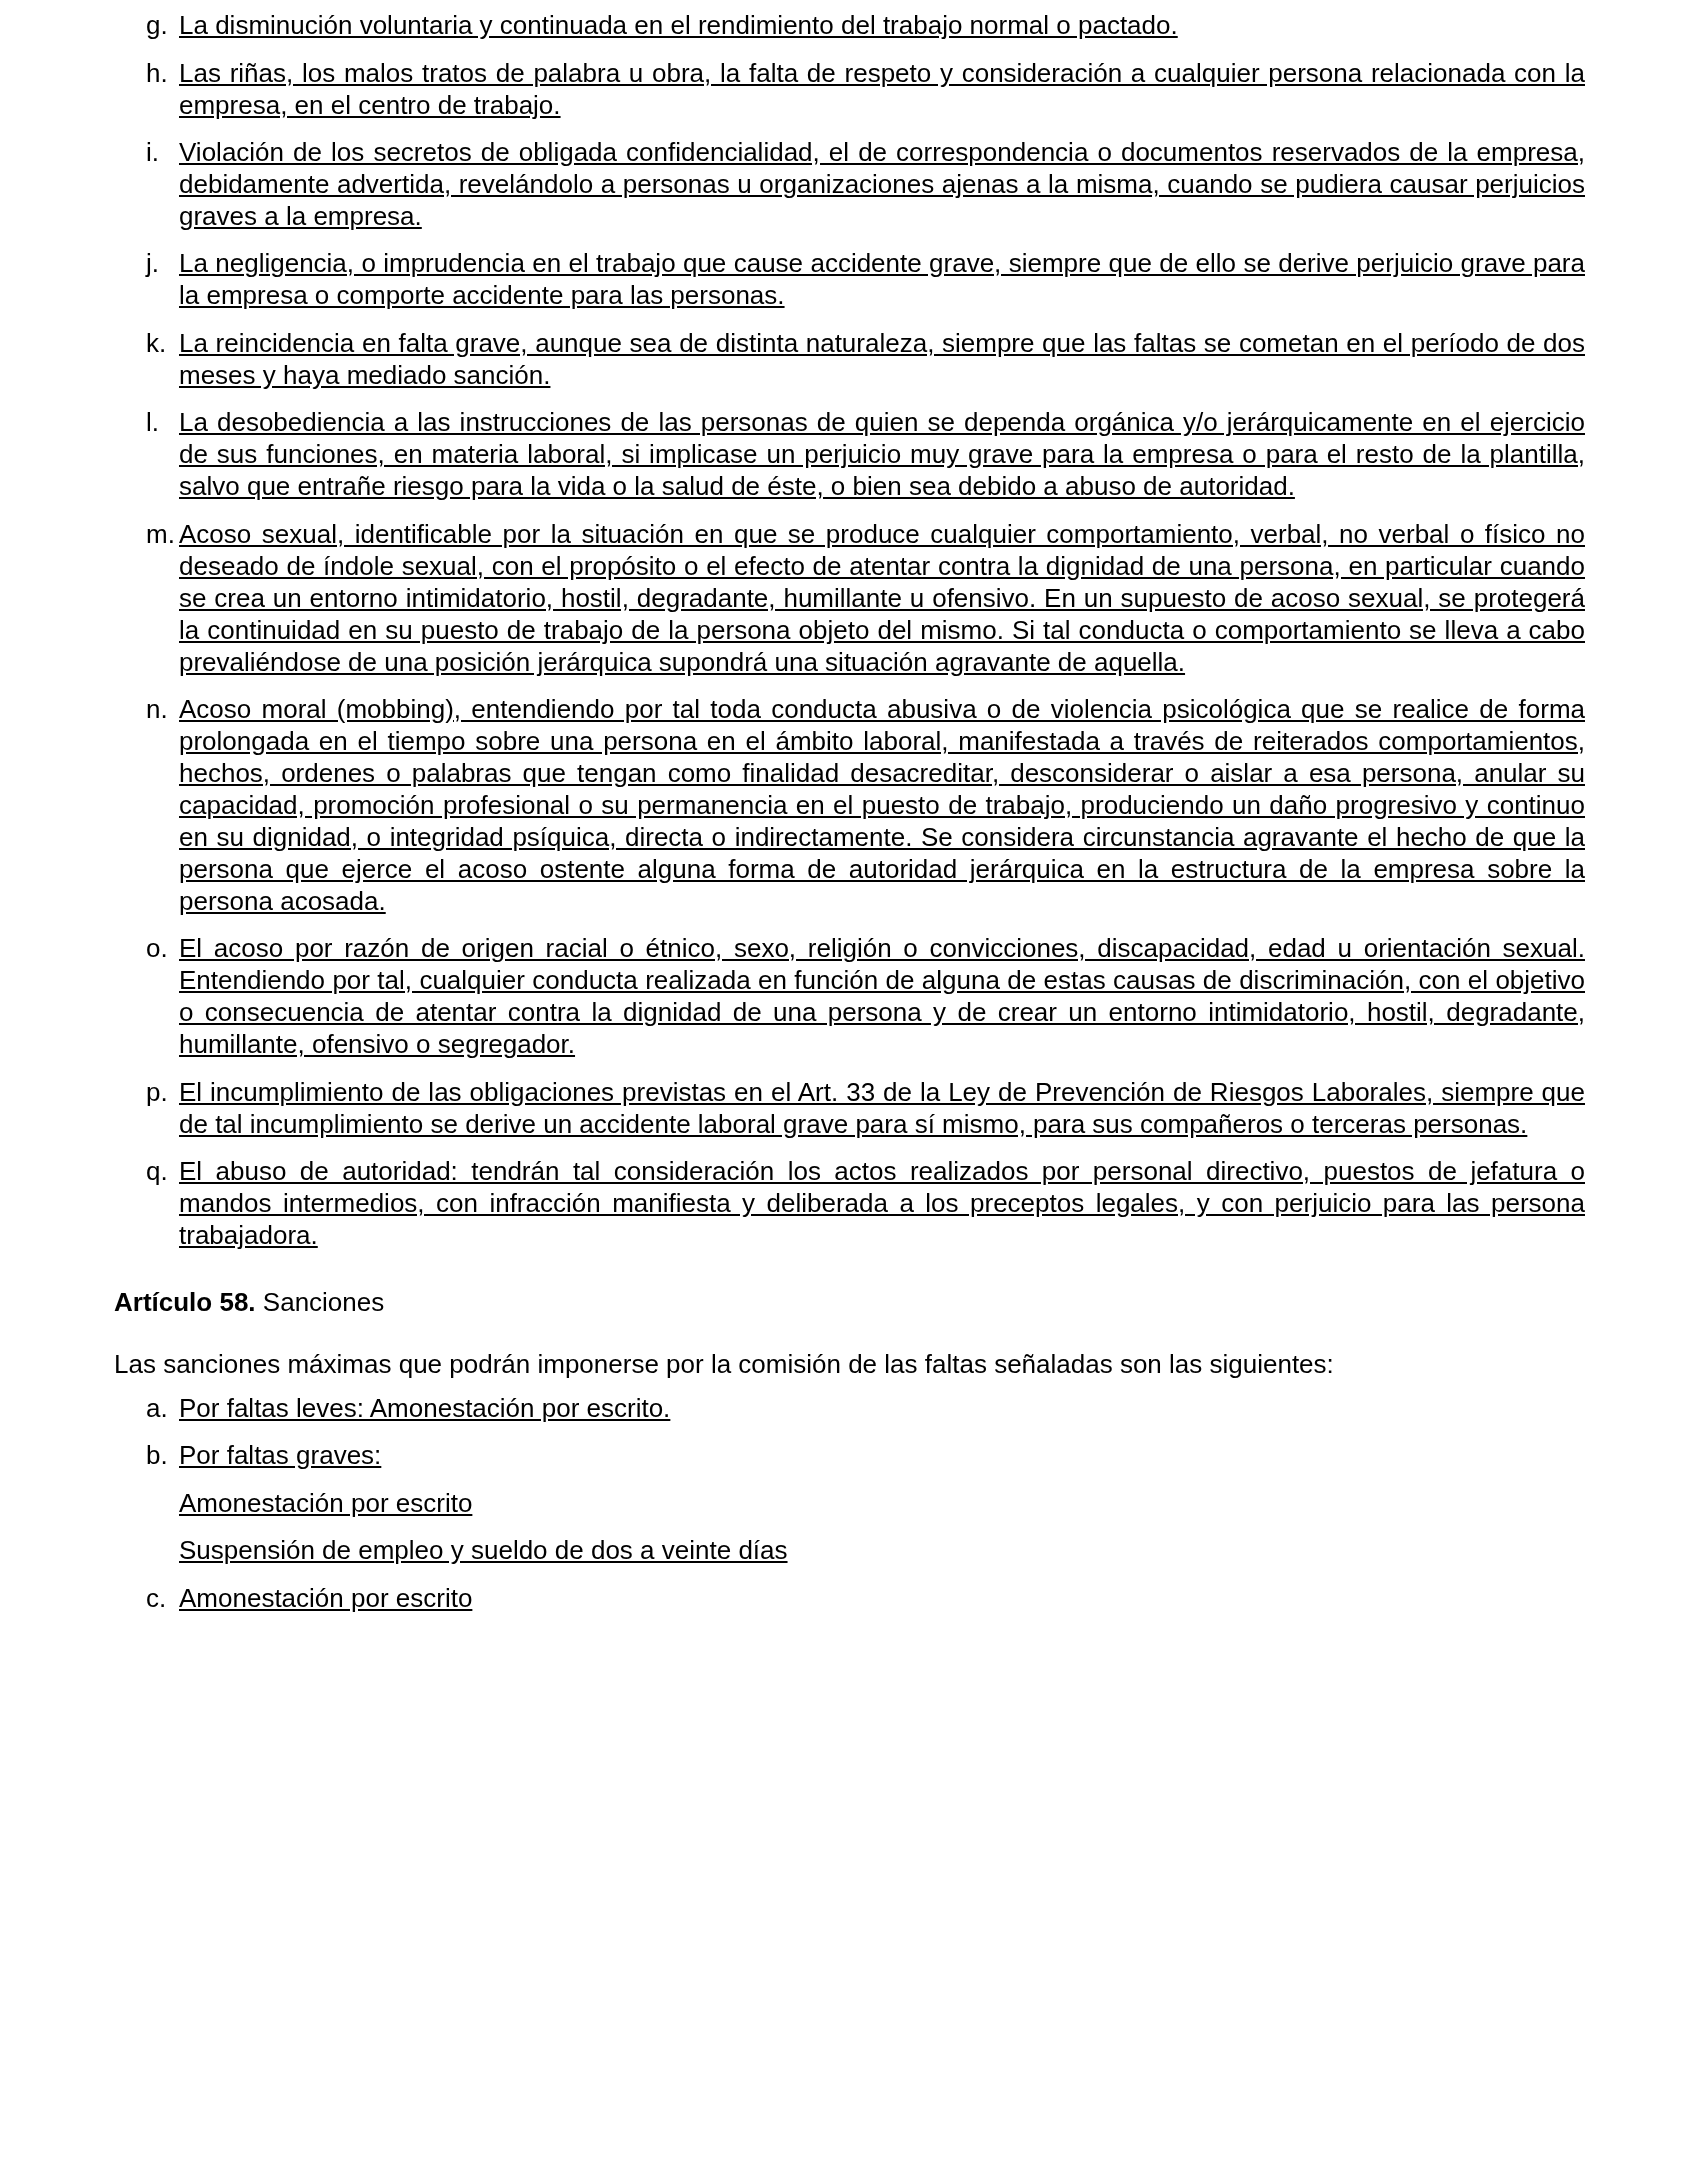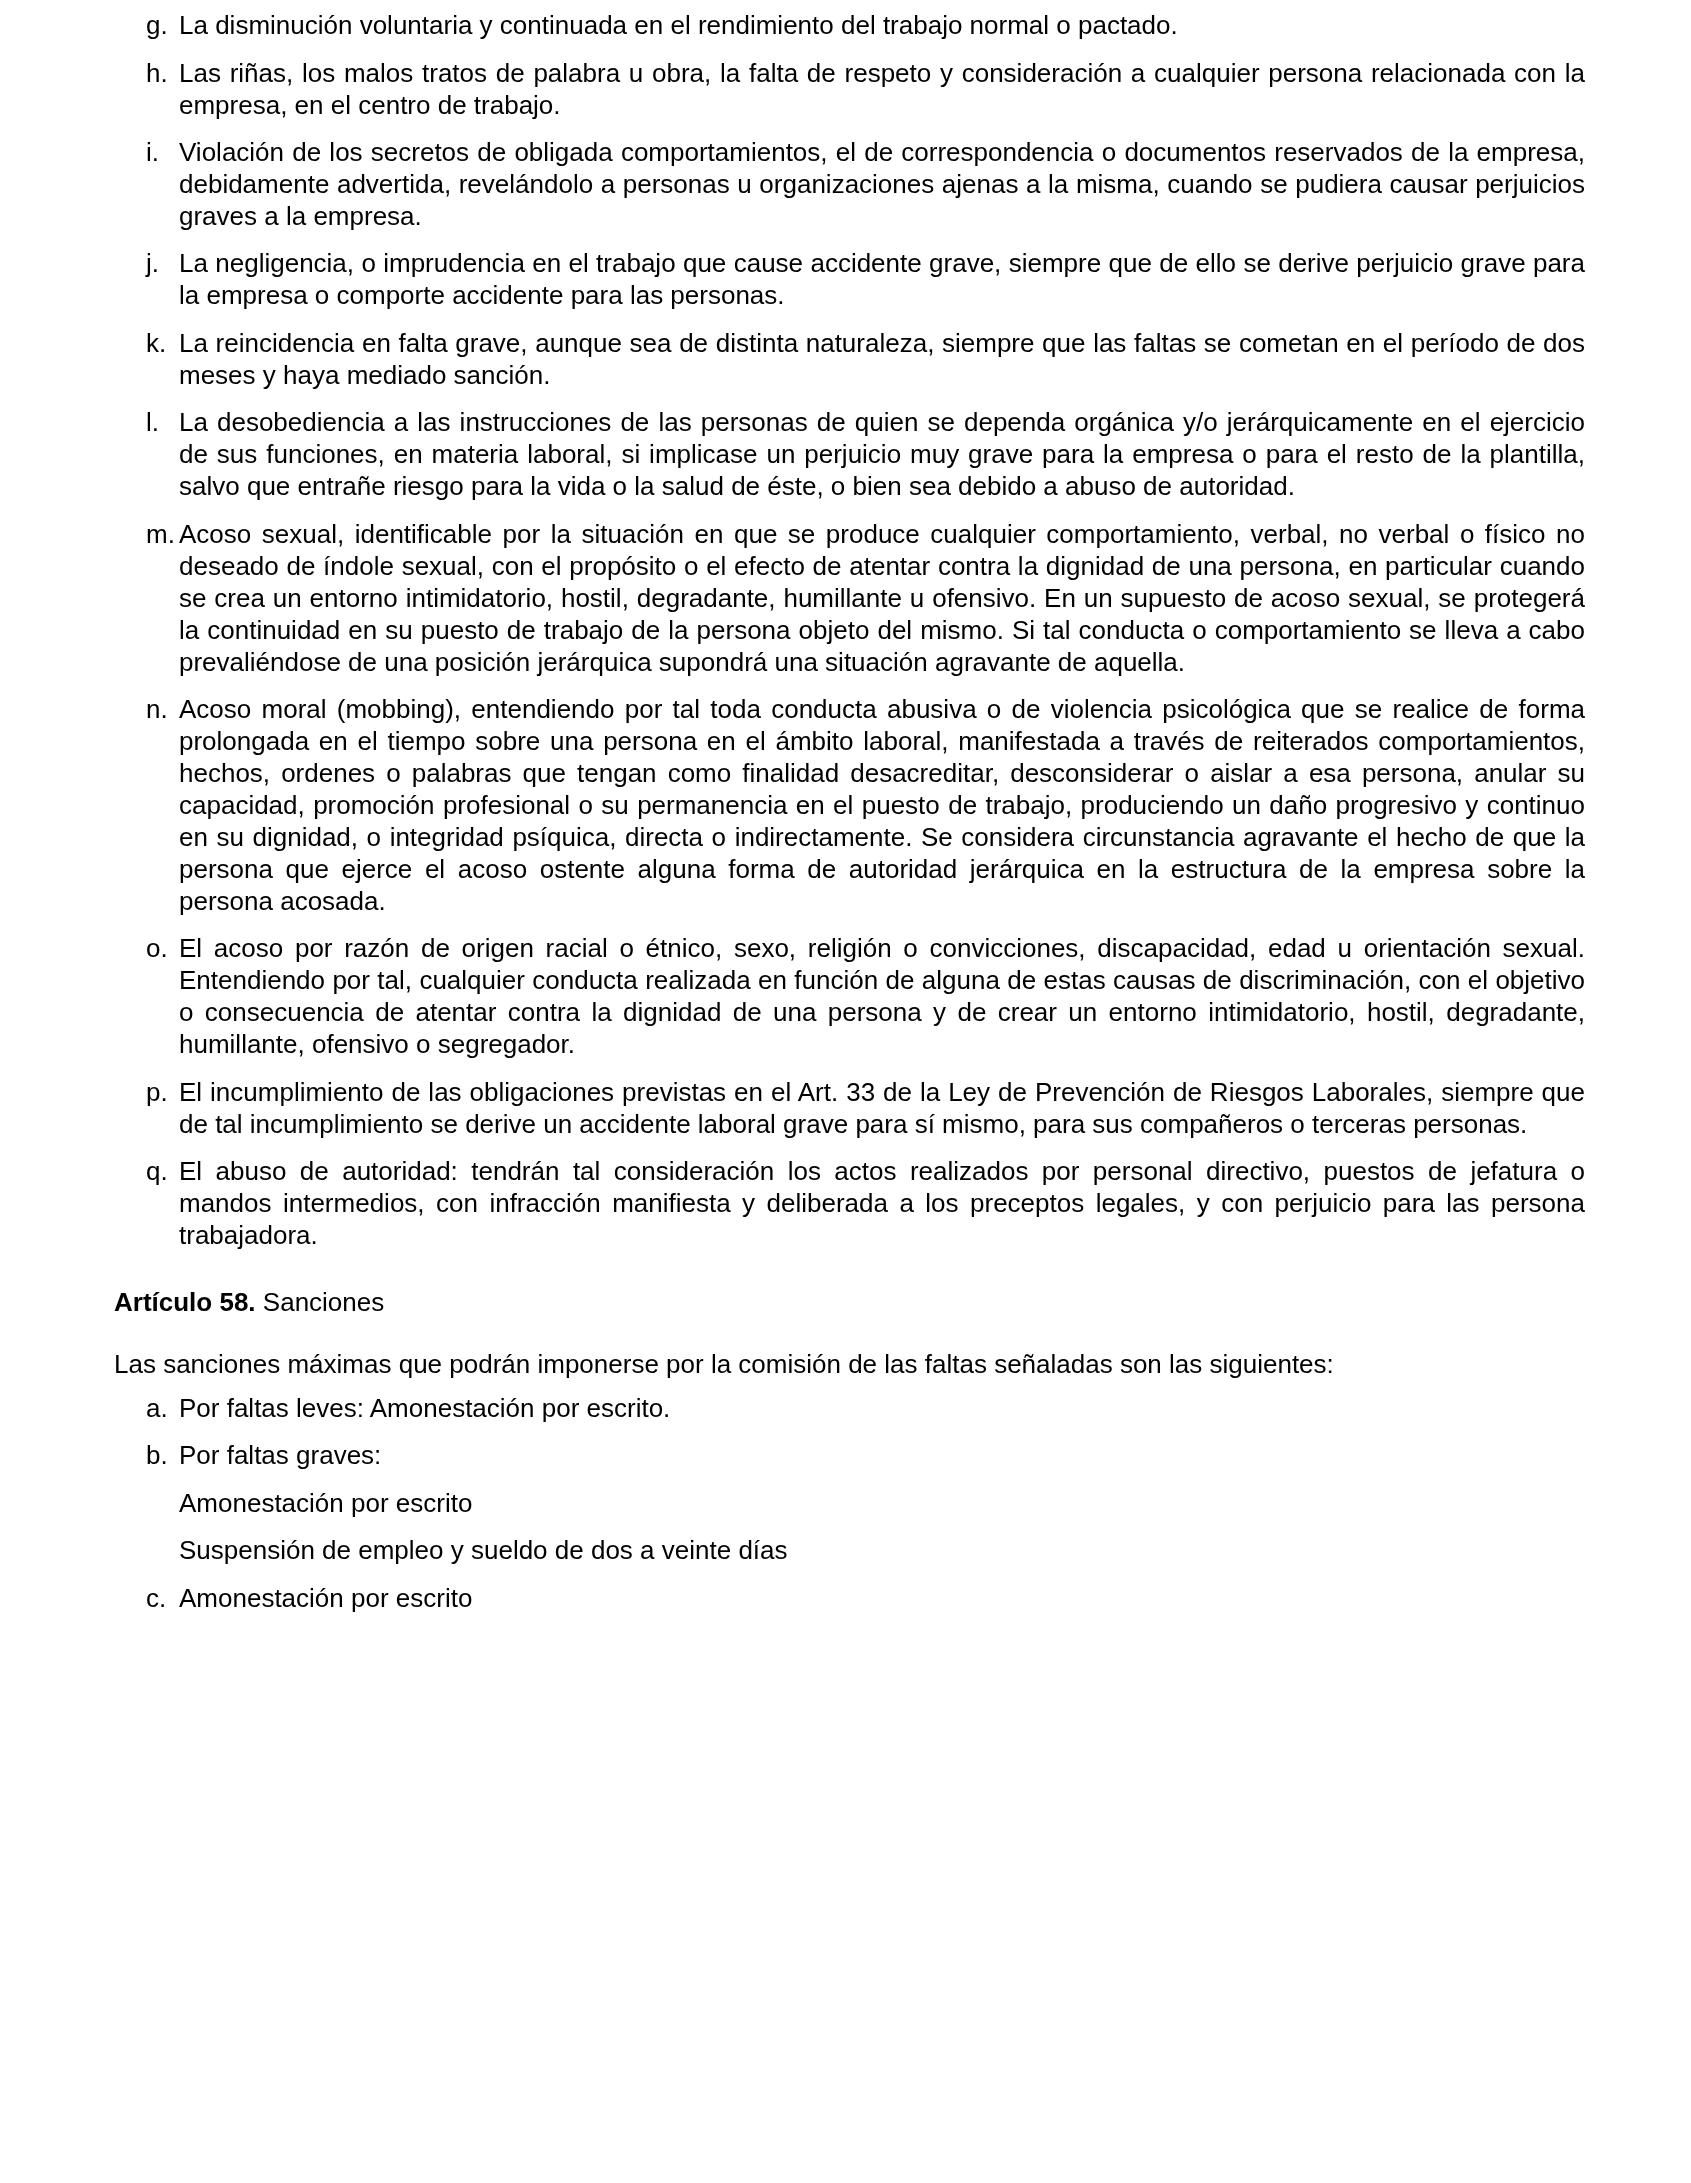--- a/index.html
+++ b/index.html
@@ -34,20 +34,21 @@
     position: absolute;
     left: 32px;
     top: 0;
     font-size: 26px;
     line-height: 32px;
   }
   .li p {
     font-size: 26px;
     line-height: 32px;
     text-align: justify;
+    text-decoration: underline;
   }
   .li .paras p { margin-bottom: 15.4px; }
   .li .paras p:last-child { margin-bottom: 0; }
   .li .paras p.no-justify,
   .li p.no-justify { text-align: left; }
 
   .article-heading {
     margin-top: 35px;
     margin-bottom: 30px;
     font-size: 26px;
@@ -75,21 +76,21 @@
       <p>La disminución voluntaria y continuada en el rendimiento del trabajo normal o pactado.</p>
     </div>
 
     <div class="li">
       <span class="marker">h.</span>
       <p>Las riñas, los malos tratos de palabra u obra, la falta de respeto y consideración a cualquier persona relacionada con la empresa, en el centro de trabajo.</p>
     </div>
 
     <div class="li">
       <span class="marker">i.</span>
-      <p>Violación de los secretos de obligada comportamientos, el de correspondencia o documentos reservados de la empresa, debidamente advertida, revelándolo a personas u organizaciones ajenas a la misma, cuando se pudiera causar perjuicios graves a la empresa.</p>
+      <p>Violación de los secretos de obligada confidencialidad, el de correspondencia o documentos reservados de la empresa, debidamente advertida, revelándolo a personas u organizaciones ajenas a la misma, cuando se pudiera causar perjuicios graves a la empresa.</p>
     </div>
 
     <div class="li">
       <span class="marker">j.</span>
       <p>La negligencia, o imprudencia en el trabajo que cause accidente grave, siempre que de ello se derive perjuicio grave para la empresa o comporte accidente para las personas.</p>
     </div>
 
     <div class="li">
       <span class="marker">k.</span>
       <p>La reincidencia en falta grave, aunque sea de distinta naturaleza, siempre que las faltas se cometan en el período de dos meses y haya mediado sanción.</p>

